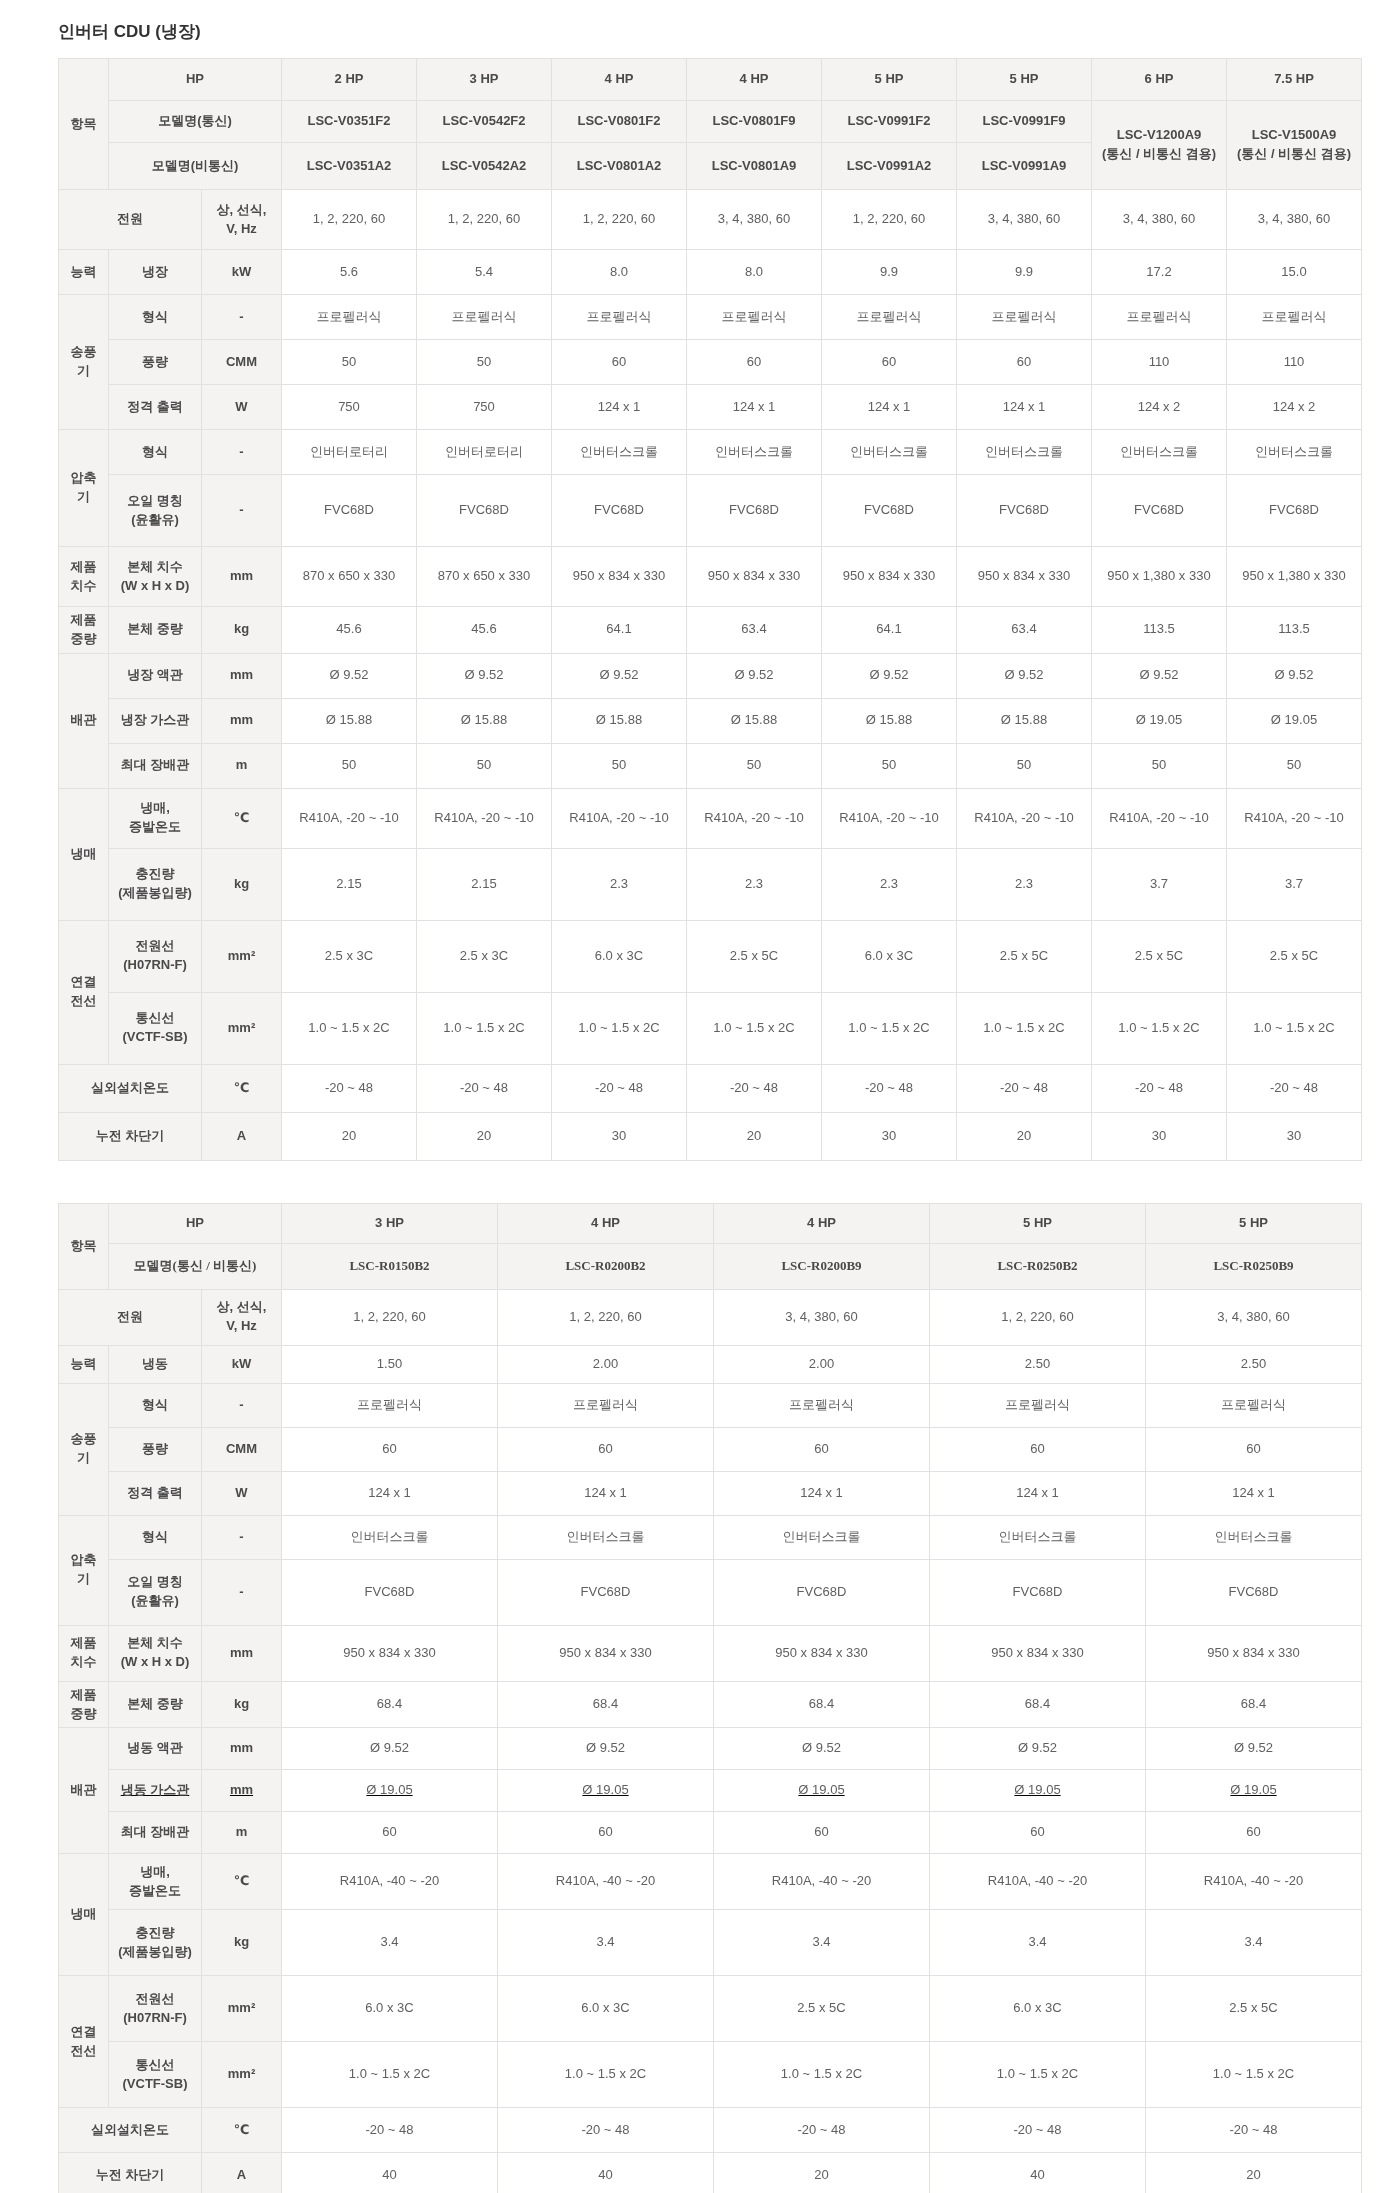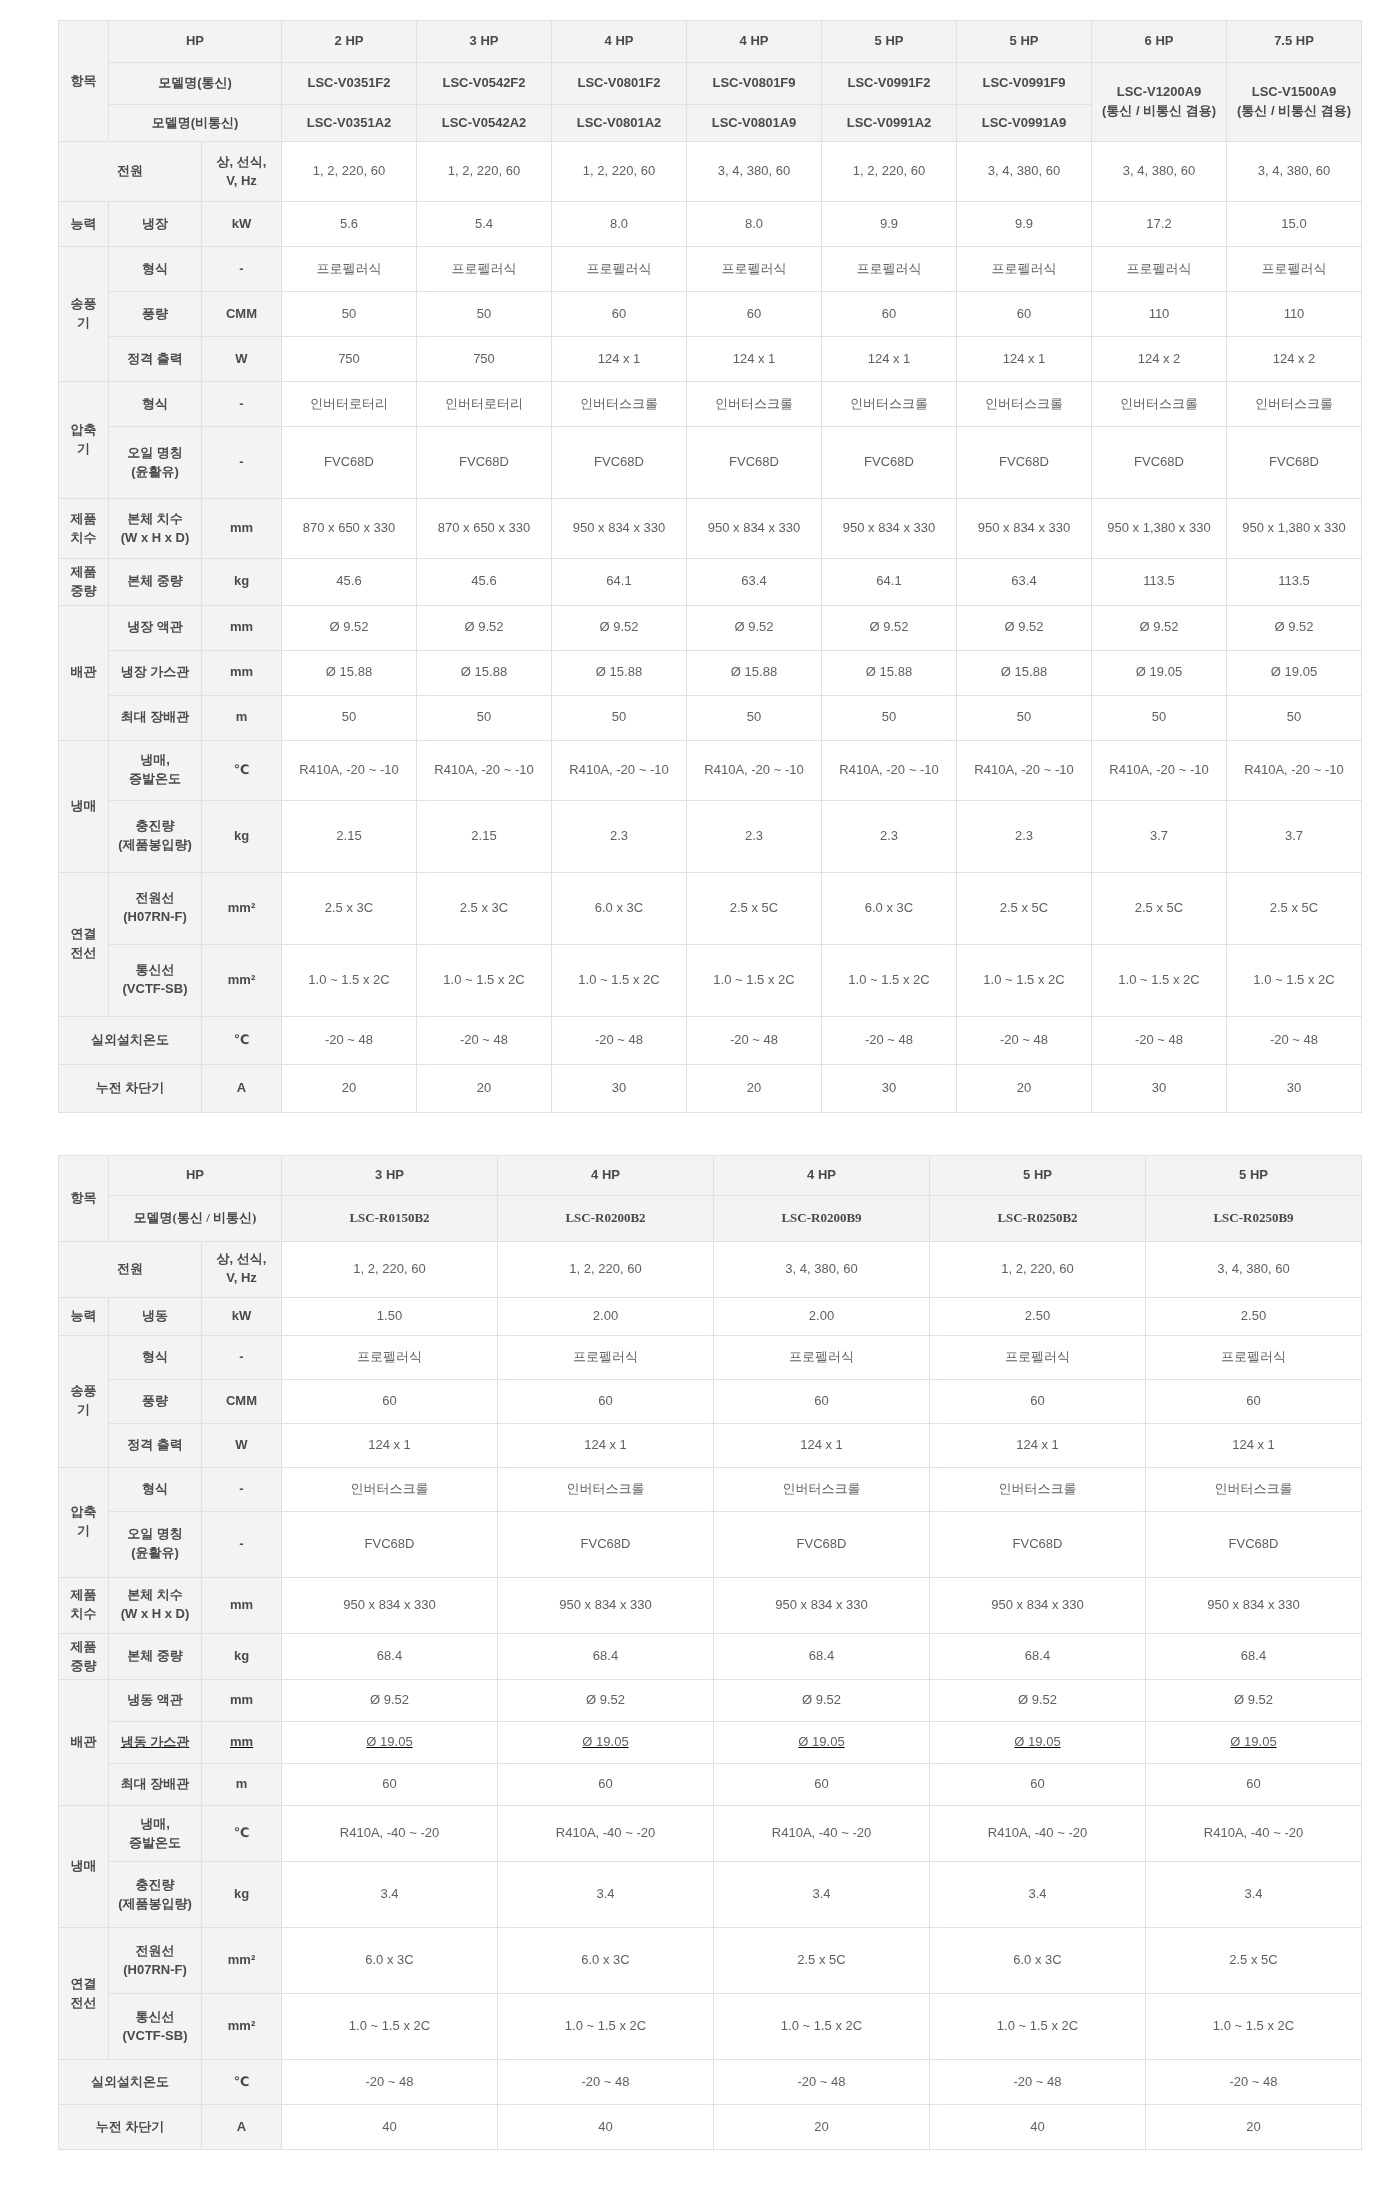--- a/index.html
+++ b/index.html
@@ -42,20 +42,21 @@
     color: #4a4a4a;
   }
   table.spec td.val { background: #ffffff; }
 </style>
 </head>
 <body>
 
 <div class="content">
 
   <div class="section">
+    <h2 class="section-title">인버터 CDU (냉장)</h2>
     <table class="spec">
       <colgroup>
           <col style="width: 50px;">
           <col style="width: 93px;">
           <col style="width: 80px;">
           <col style="width: 135px;">
           <col style="width: 135px;">
           <col style="width: 135px;">
           <col style="width: 135px;">
           <col style="width: 135px;">
@@ -82,21 +83,21 @@
             <td class="head">LSC-V0542F2</td>
             <td class="head">LSC-V0801F2</td>
             <td class="head">LSC-V0801F9</td>
             <td class="head">LSC-V0991F2</td>
             <td class="head">LSC-V0991F9</td>
             <td class="head" rowspan="2">LSC-V1200A9
 (통신 / 비통신 겸용)</td>
             <td class="head" rowspan="2">LSC-V1500A9
 (통신 / 비통신 겸용)</td>
           </tr>
-          <tr style="height: 37px;">
+          <tr style="height: 47px;">
             <td class="head" colspan="2">모델명(비통신)</td>
             <td class="head">LSC-V0351A2</td>
             <td class="head">LSC-V0542A2</td>
             <td class="head">LSC-V0801A2</td>
             <td class="head">LSC-V0801A9</td>
             <td class="head">LSC-V0991A2</td>
             <td class="head">LSC-V0991A9</td>
           </tr>
           <tr style="height: 60px;">
             <td class="label" colspan="2">전원</td>

